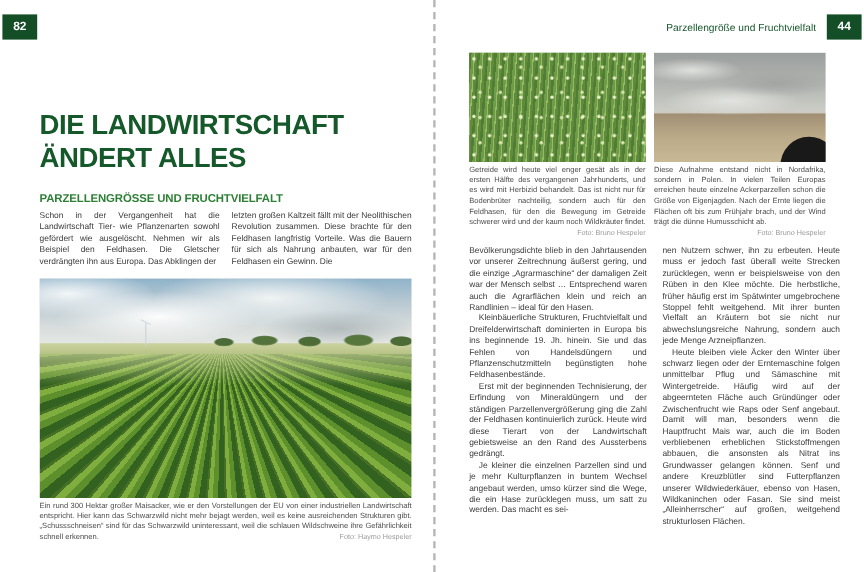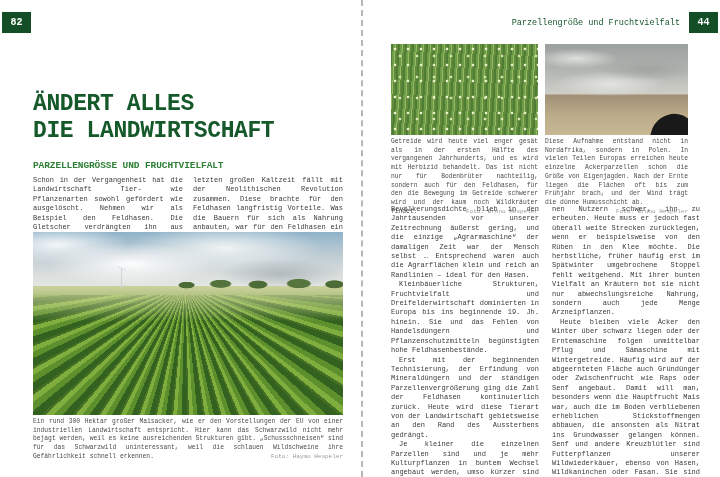--- a/index.html
+++ b/index.html
@@ -1,17 +1,17 @@
 <!DOCTYPE html>
 <html lang="de"><head>
 <meta charset="utf-8">
 <style>
   html,body{margin:0;padding:0;background:#fff;}
   .spread{position:relative;width:720px;height:477px;background:#ffffff;overflow:hidden;
-          font-family:Liberation Mono, monospace;}
+          font-family:Liberation Sans, sans-serif;}
   .spine{position:absolute;left:361px;top:0;bottom:0;width:0;border-left:2px dashed #b6b6b6;}
 
   
   .pagenum-box{width:29px;height:21px;background:#134e27;color:#fff;font-size:10px;
                font-weight:bold;display:flex;align-items:center;justify-content:center;}
   .pagenum-left{position:absolute;left:2px;top:12px;}
   .running-head{position:absolute;right:2px;top:12px;display:flex;align-items:center;}
   .chapter-label{color:#17562b;font-size:8.5px;margin-right:9px;white-space:nowrap;}
 
   
@@ -78,22 +78,22 @@
 <body>
 
 <div class="spread">
 
   <div class="spine"></div>
 
   <section>
     <div class="pagenum-box pagenum-left">82</div>
 
     <h1 class="title">
+      <span>DIE LANDWIRTSCHAFT</span>
       <span>ÄNDERT ALLES</span>
-      <span>DIE LANDWIRTSCHAFT</span>
     </h1>
 
     <h2 class="subtitle">PARZELLENGRÖSSE UND FRUCHTVIELFALT</h2>
 
     <div class="intro">
       <p>Schon in der Vergangenheit hat die Landwirtschaft Tier- wie Pflanzenarten sowohl gefördert wie ausgelöscht. Nehmen wir als Beispiel den Feldhasen. Die Gletscher verdrängten ihn aus Europa. Das Abklingen der</p>
       <p>letzten großen Kaltzeit fällt mit der Neolithischen Revolution zusammen. Diese brachte für den Feldhasen langfristig Vorteile. Was die Bauern für sich als Nahrung anbauten, war für den Feldhasen ein Gewinn. Die</p>
     </div>
 
     <figure class="photo maize">

